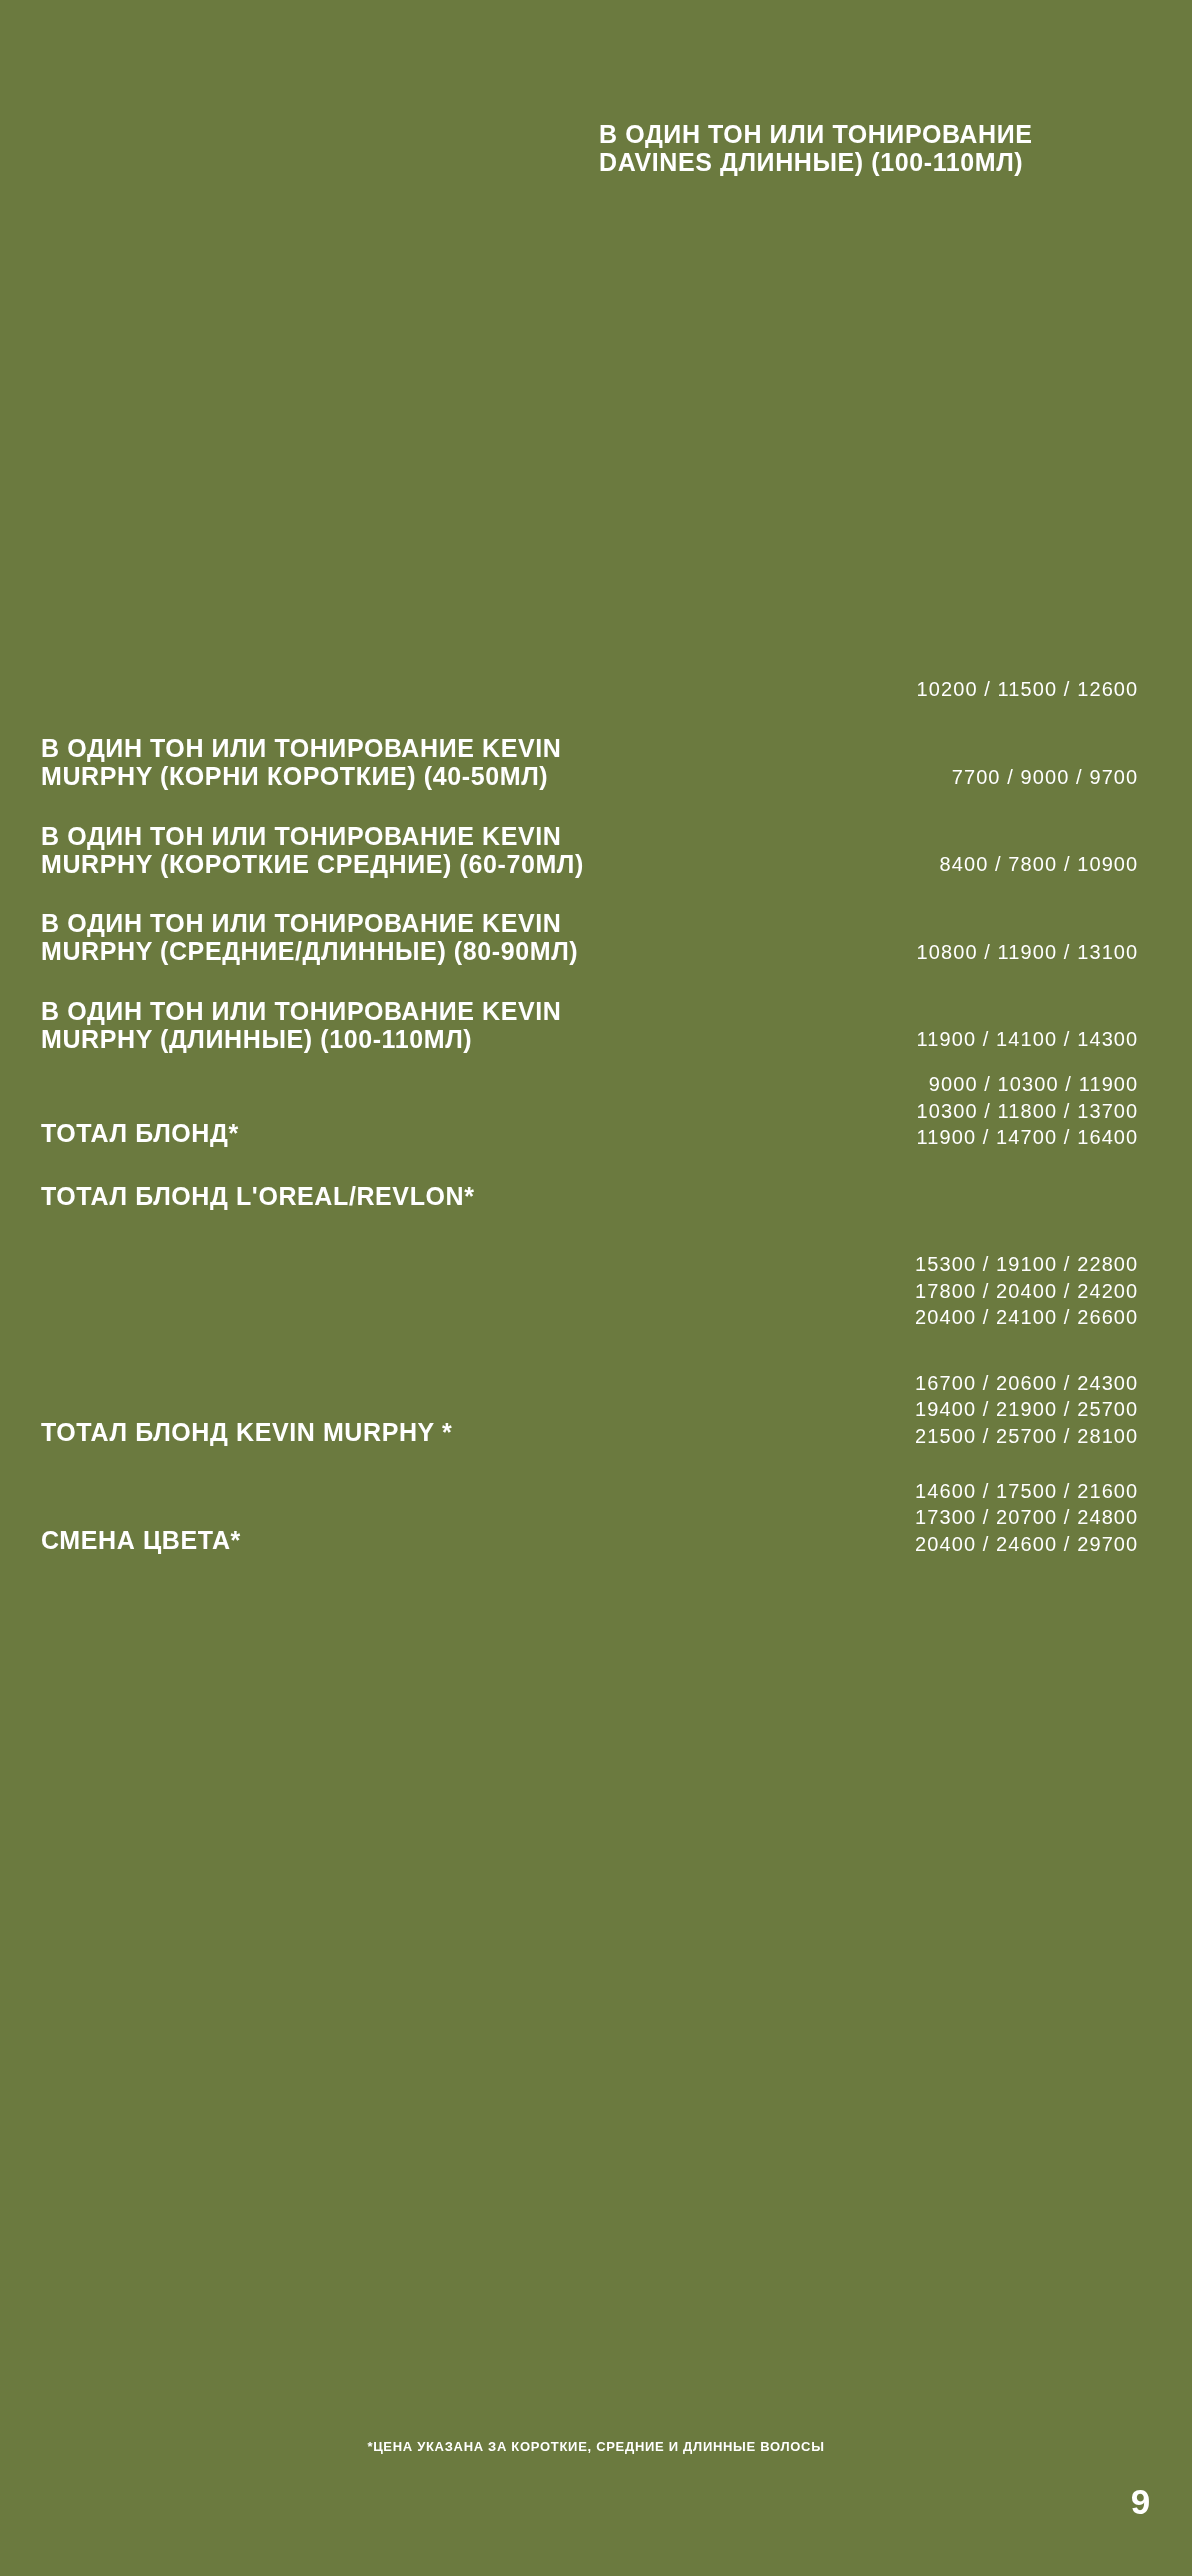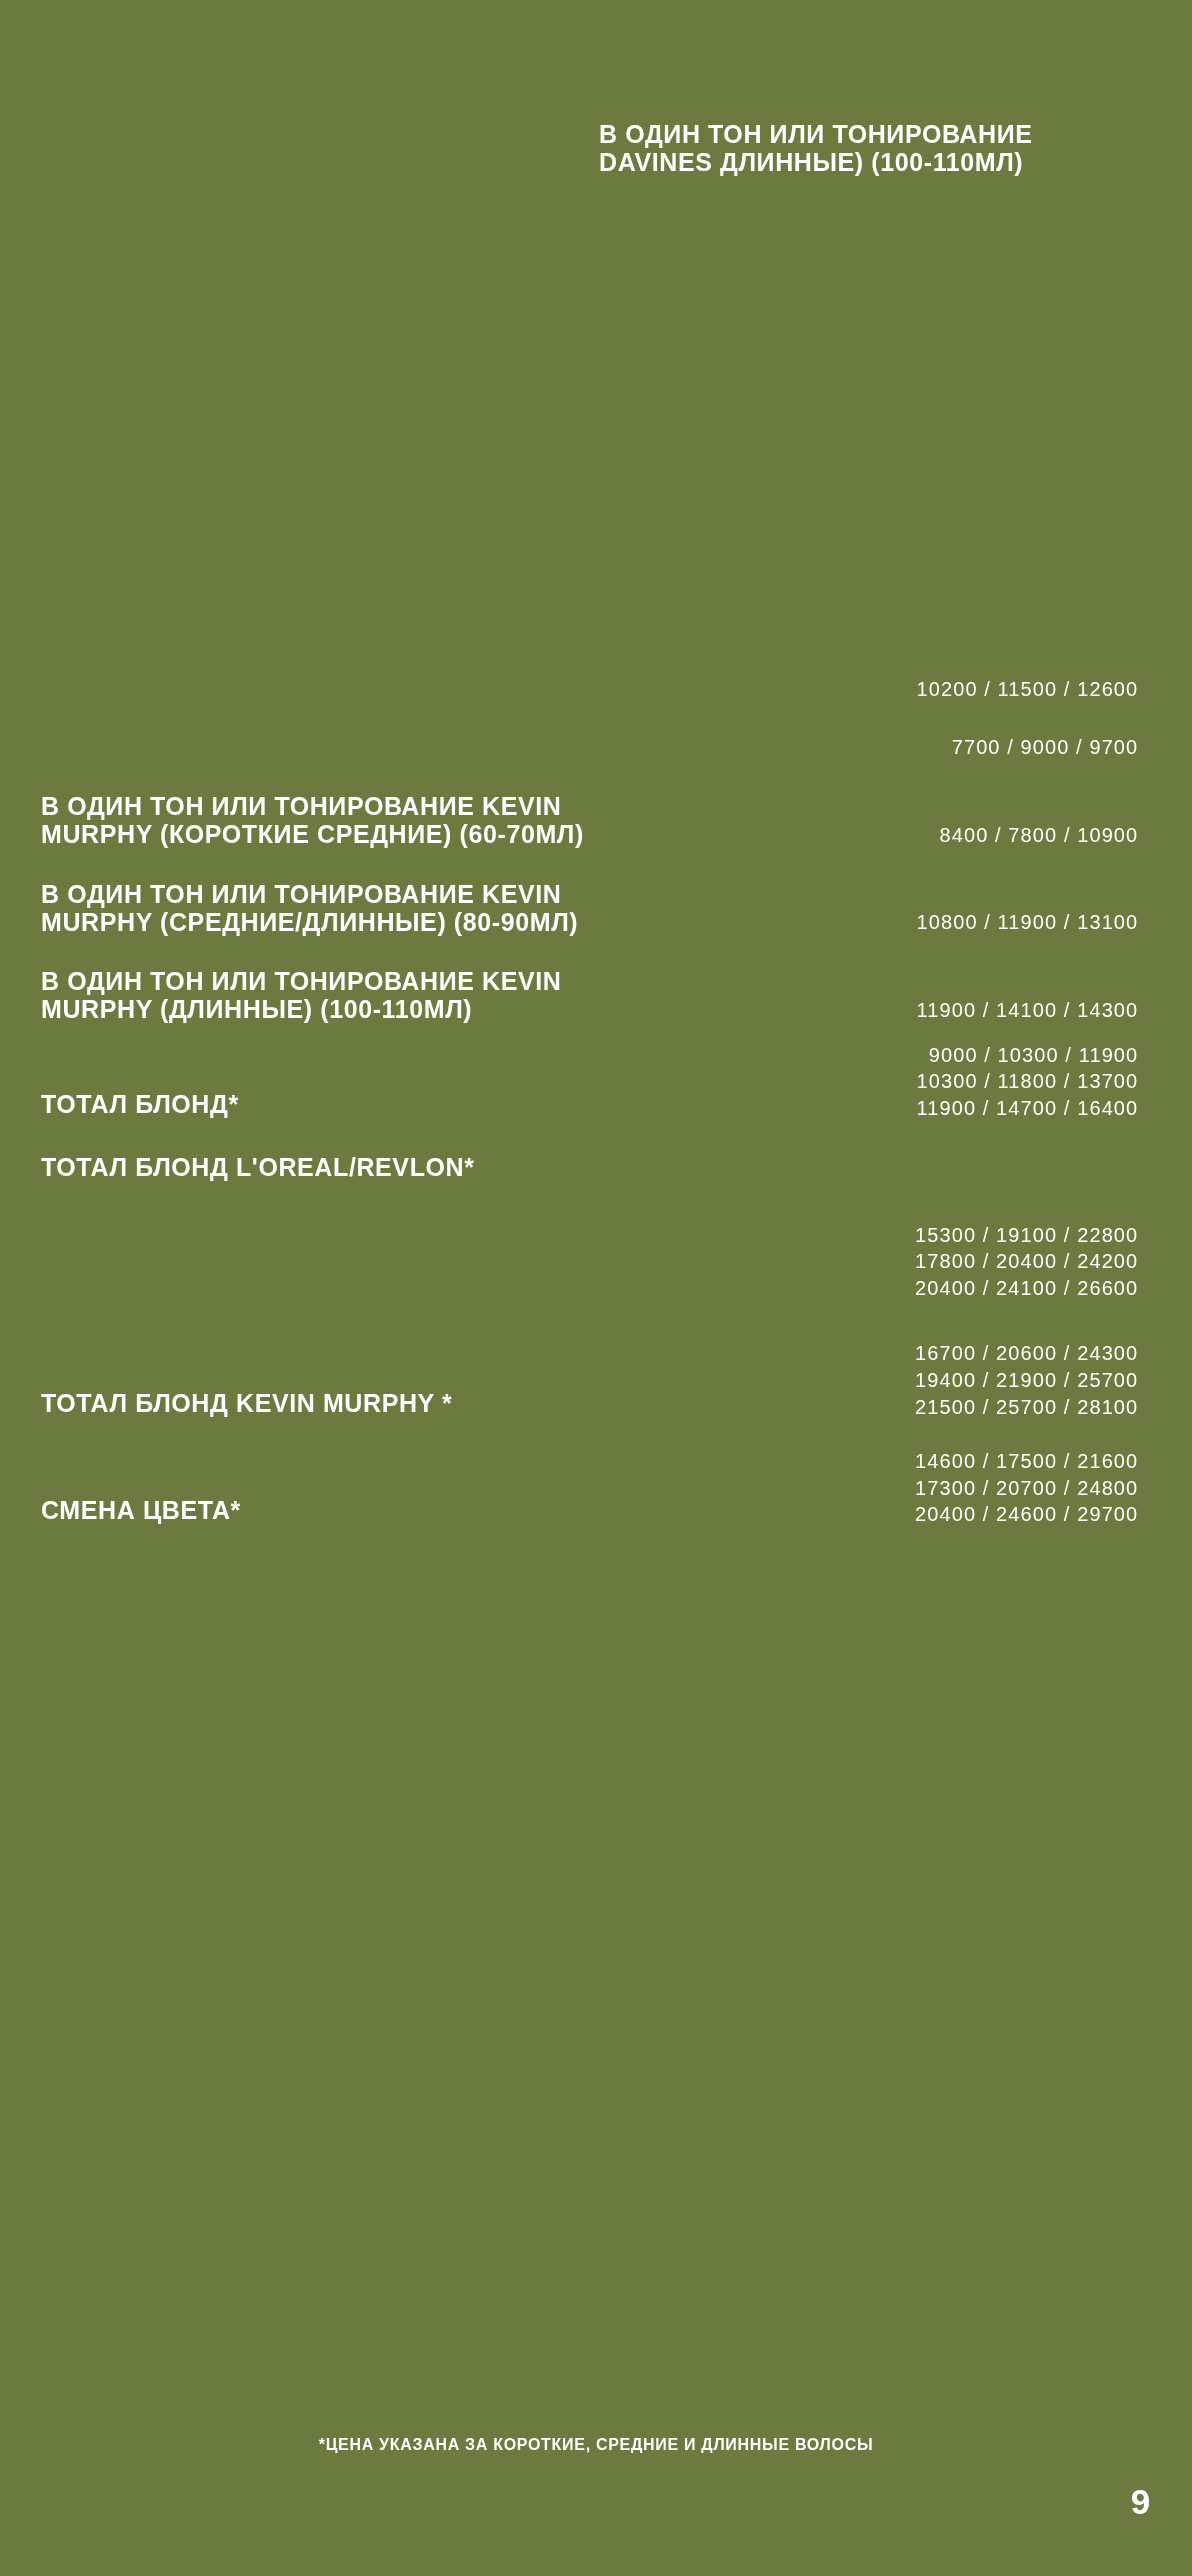--- a/index.html
+++ b/index.html
@@ -63,21 +63,21 @@
   .row.r10 { margin-bottom: 0; }
 
   .row.multi .name { padding-bottom: 3.7px; }
 
   .footnote {
     position: absolute;
     left: 0;
     right: 0;
     bottom: 122px;
     text-align: center;
-    font-size: 16px;
+    font-size: 13px;
     font-weight: bold;
     letter-spacing: 0.7px;
     text-transform: uppercase;
   }
   .page-number {
     position: absolute;
     right: 41px;
     bottom: 54px;
     font-size: 35px;
     font-weight: bold;
@@ -90,20 +90,21 @@
 <div class="page">
 
   <div class="price-list">
 
     <div class="row r1">
       <div class="name">В ОДИН ТОН ИЛИ ТОНИРОВАНИЕ DAVINES ДЛИННЫЕ) (100-110МЛ)</div>
       <div class="prices">10200 / 11500 / 12600</div>
     </div>
 
     <div class="row r2">
+      <div class="name">В ОДИН ТОН ИЛИ ТОНИРОВАНИЕ KEVIN MURPHY (КОРНИ КОРОТКИЕ) (40-50МЛ)</div>
       <div class="prices">7700 / 9000 / 9700</div>
     </div>
 
     <div class="row r3">
       <div class="name">В ОДИН ТОН ИЛИ ТОНИРОВАНИЕ KEVIN MURPHY (КОРОТКИЕ СРЕДНИЕ) (60-70МЛ)</div>
       <div class="prices">8400 / 7800 / 10900</div>
     </div>
 
     <div class="row r4">
       <div class="name">В ОДИН ТОН ИЛИ ТОНИРОВАНИЕ KEVIN MURPHY (СРЕДНИЕ/ДЛИННЫЕ) (80-90МЛ)</div>

